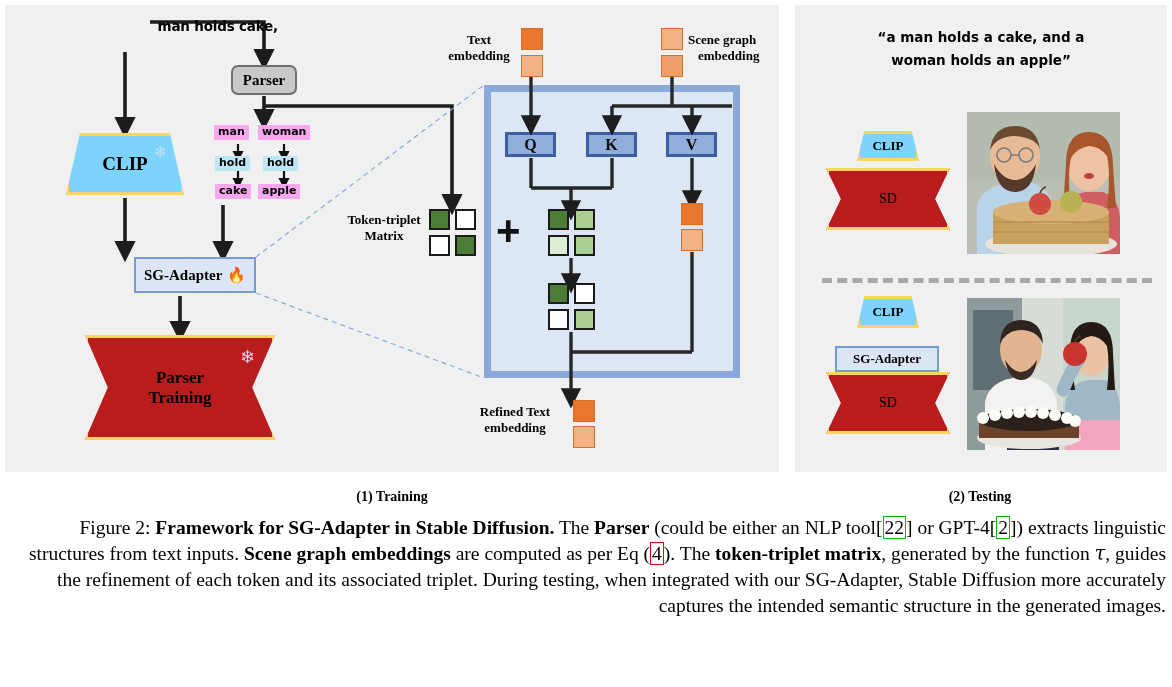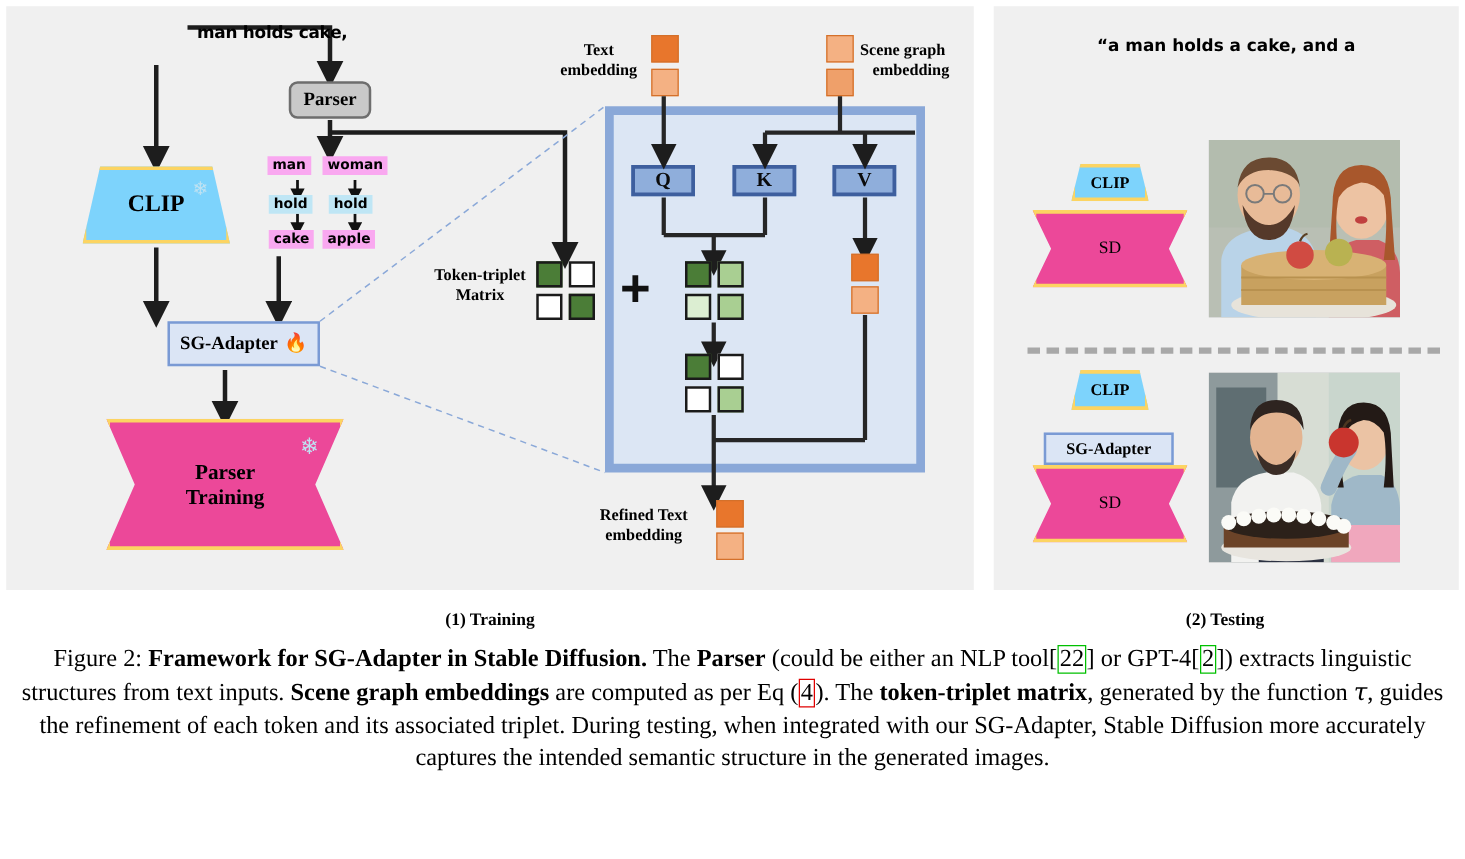--- a/index.html
+++ b/index.html
@@ -60,21 +60,21 @@
   }
   .trap-inner {
     font-family:"Liberation Serif", serif; font-weight:bold;
     color:#000;
   }
   #clip-train { left:66px; top:133px; width:118px; height:62px; }
   #clip-train .trap-inner { font-size:19px; }
 
   
   .hourglass {
-    position:absolute; background:#ec4899; border:3px solid #fcd462;
+    position:absolute; background:#b91c1c; border:3px solid #fcd462;
     clip-path: polygon(0% 0%, 100% 0%, 88% 50%, 100% 100%, 0% 100%, 12% 50%);
     display:flex; align-items:center; justify-content:center; text-align:center;
   }
   #sd-train { left:85px; top:335px; width:190px; height:105px; }
   #sd-train .hg-label { font-family:"Liberation Serif", serif; font-weight:bold; font-size:17px; line-height:1.15; }
 
   
   .sg-node {
     position:absolute; font-family:"DejaVu Sans", sans-serif; font-weight:700;
     font-size:11px; padding:1px 4px; text-align:center; white-space:nowrap;
@@ -165,21 +165,21 @@
     position:absolute; font-family:"Liberation Serif", serif; font-weight:bold;
     font-size:14px; text-align:center;
   }
   #subcap-1 { left:292px; top:489px; width:200px; }
   #subcap-2 { left:880px; top:489px; width:200px; }
 
   
   #caption {
     position:absolute; left:6px; top:515px; width:1160px;
     font-family:"Liberation Serif", serif; font-size:19.5px;
-    line-height:1.33; text-align:center;
+    line-height:1.33; text-align:right;
   }
   #caption b { font-weight:bold; }
   .cite { border:1.6px solid #00c000; padding:0 1px; }
   .cite-eq { border:1.6px solid #e00000; padding:0 1px; }
   .tau { font-style:italic; font-family:"DejaVu Serif", serif; }
 </style>
 </head>
 <body>
 
 <div class="figure-area">
@@ -340,20 +340,21 @@
     <div>Refined Text</div>
     <div>embedding</div>
   </div>
   <div class="sq sq-dark" style="left:573px; top:400px;"></div>
   <div class="sq sq-light" style="left:573px; top:426px;"></div>
 
   <div class="panel" id="panel-testing"></div>
 
   <div class="abs prompt-test">
     <div>“a man holds a cake, and a</div>
+    <div>woman holds an apple”</div>
   </div>
 
   <div class="trap" id="clip-test-a">
     <span class="trap-inner">CLIP</span>
   </div>
   <div class="hourglass" id="sd-test-a">
     <span class="hg-label">SD</span>
   </div>
 
   <div id="test-divider"></div>

